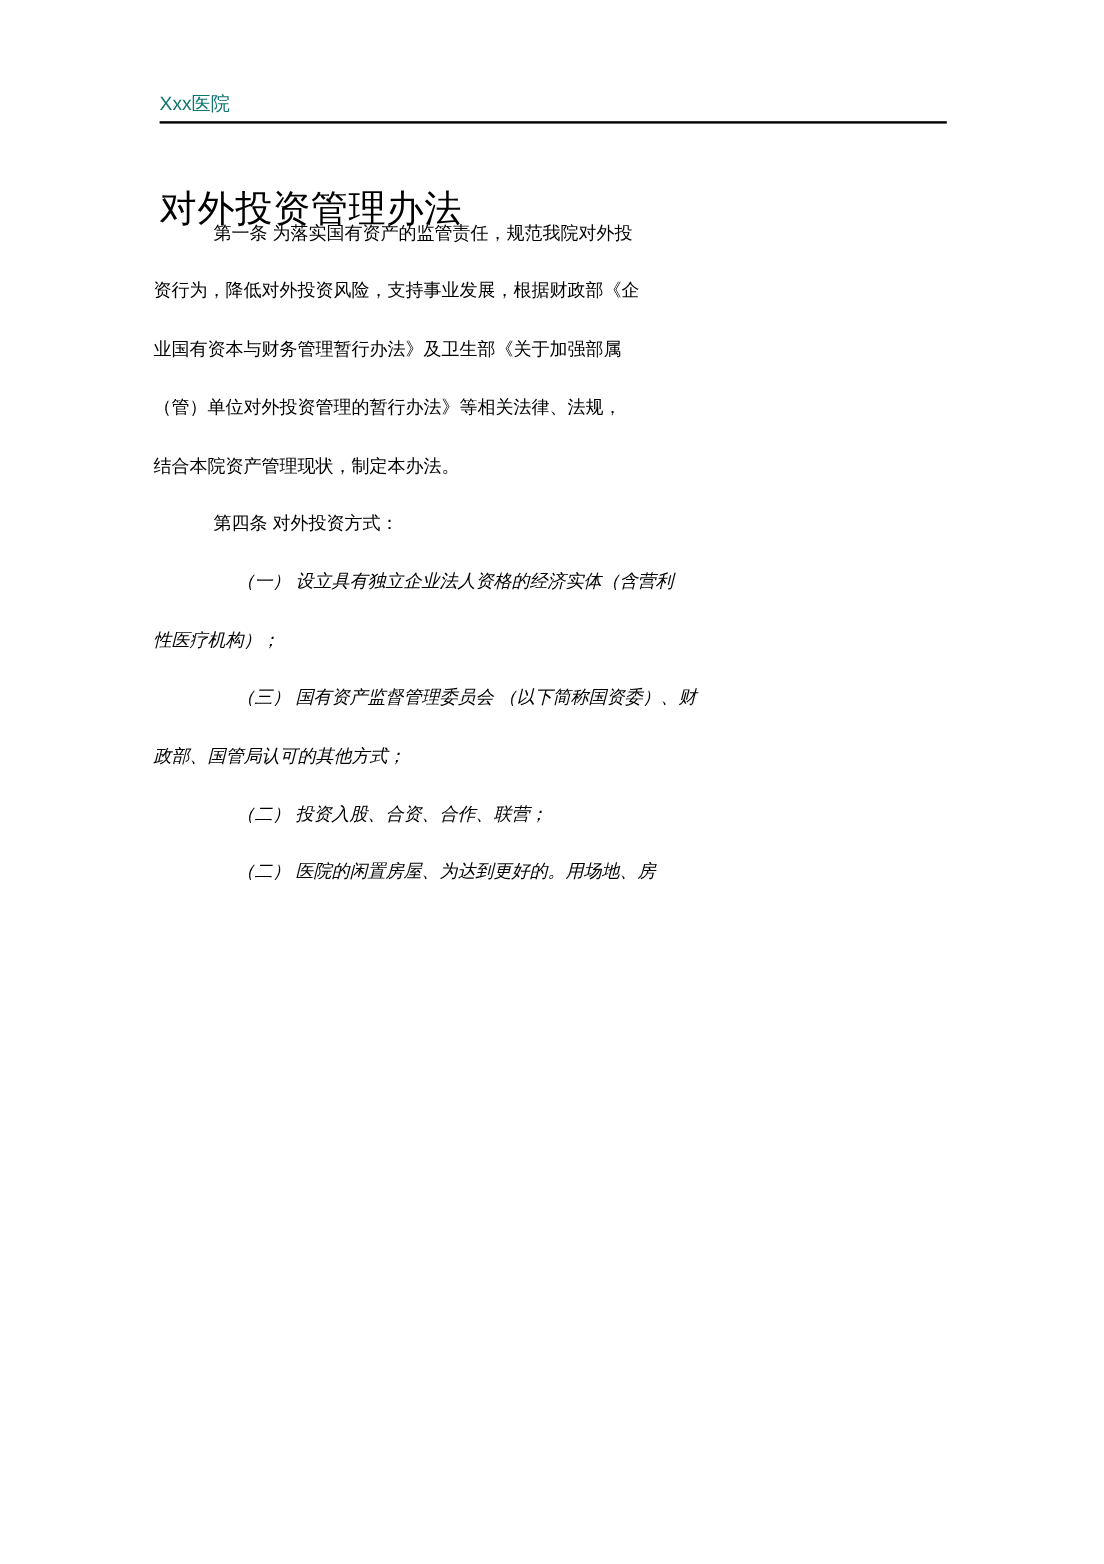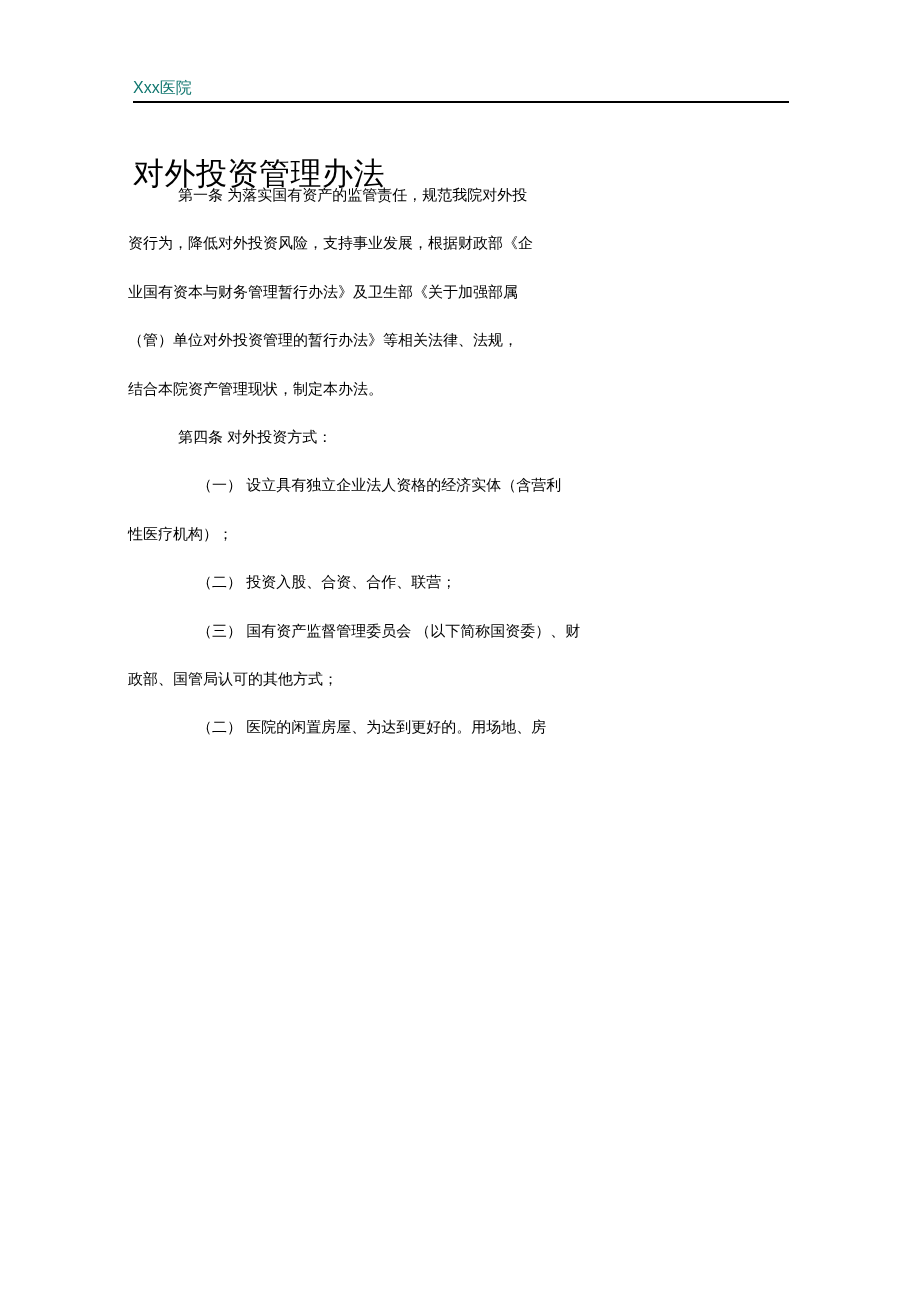--- a/index.html
+++ b/index.html
@@ -48,21 +48,21 @@
     font-size: 15px;
     line-height: 48.4px;
     color: #000000;
   }
   .para {
     white-space: pre-line;
     margin: 0;
     padding: 0;
   }
   .indent-2 { text-indent: 50px; }
-  .indent-3 { text-indent: 69px; }
+  .indent-3 { text-indent: 69px; font-style: italic; }
 </style>
 </head>
 <body>
 
 <div class="page">
 
   <div class="doc-header">
     <span>Xxx医院</span>
   </div>
 
@@ -70,19 +70,19 @@
 
   <div class="doc-body">
     <div class="para indent-2">第一条 为落实国有资产的监管责任，规范我院对外投
 资行为，降低对外投资风险，支持事业发展，根据财政部《企
 业国有资本与财务管理暂行办法》及卫生部《关于加强部属
 （管）单位对外投资管理的暂行办法》等相关法律、法规，
 结合本院资产管理现状，制定本办法。</div>
     <div class="para indent-2">第四条 对外投资方式：</div>
     <div class="para indent-3">（一） 设立具有独立企业法人资格的经济实体（含营利
 性医疗机构）；</div>
-    <div class="para indent-3">（二） 投资入股、合资、合作、联营；</div>
     <div class="para indent-3">（三） 国有资产监督管理委员会 （以下简称国资委）、财
 政部、国管局认可的其他方式；</div>
+    <div class="para indent-3">（二） 投资入股、合资、合作、联营；</div>
     <div class="para indent-3">（二） 医院的闲置房屋、为达到更好的。用场地、房</div>
   </div>
 
 </div>
 
 </body></html>

